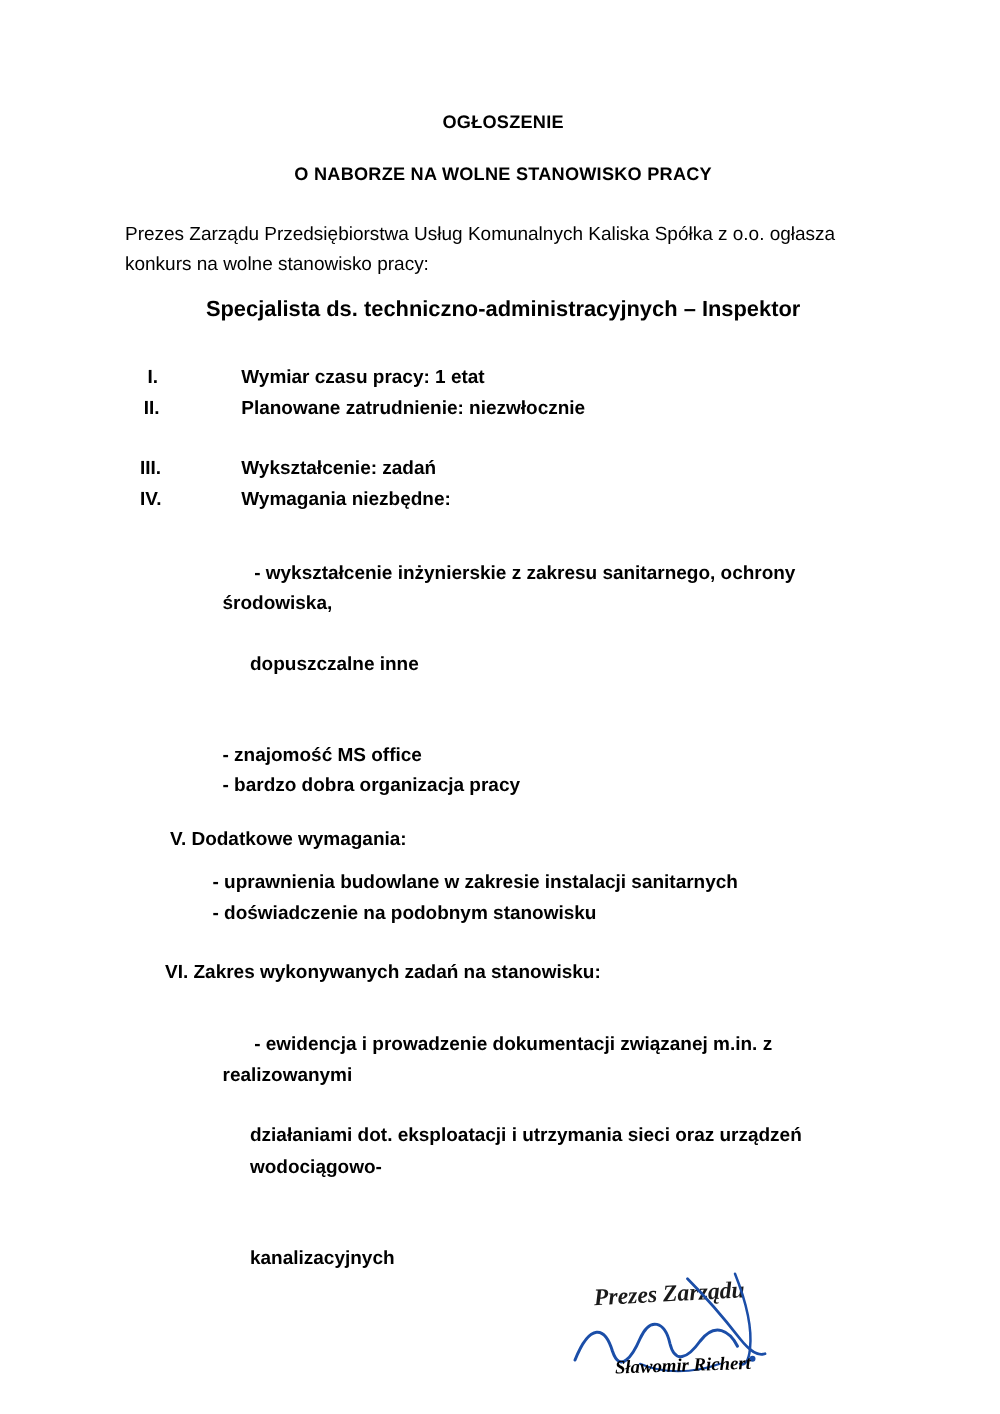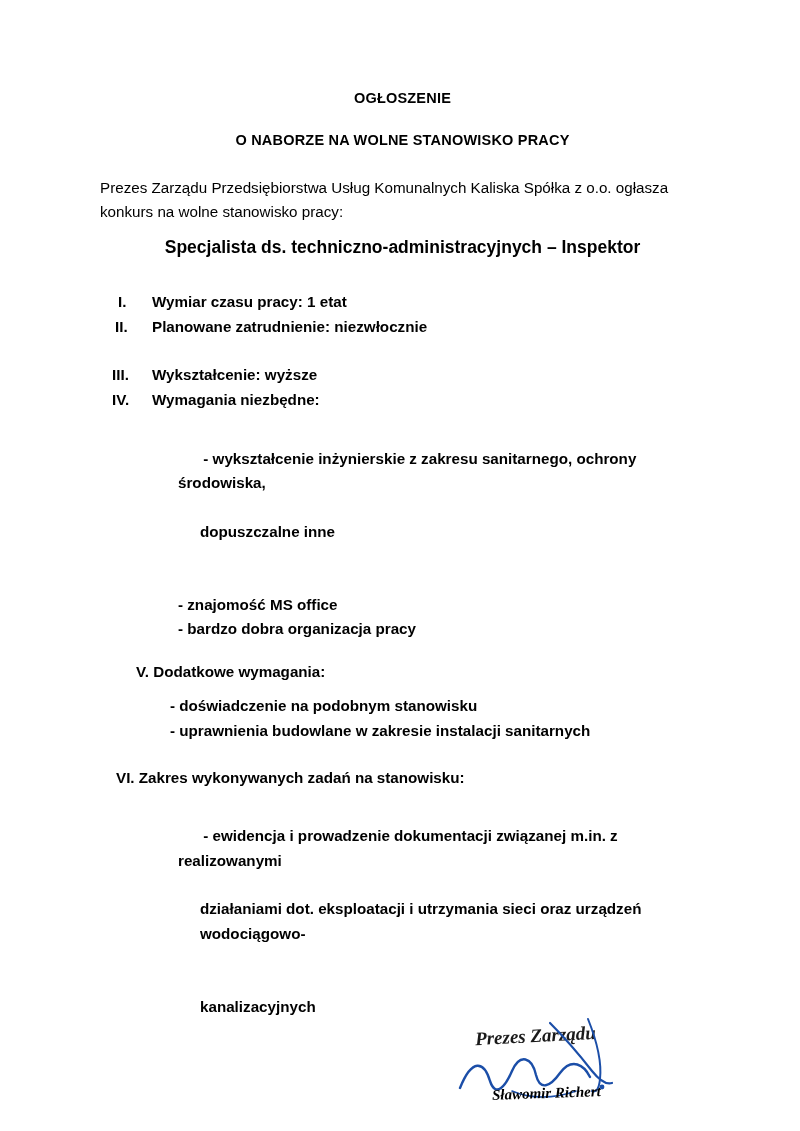--- a/index.html
+++ b/index.html
@@ -58,41 +58,41 @@
   .roman-num {
     width: 52px;
     flex: 0 0 52px;
     text-align: left;
     padding-left: 18px;
     box-sizing: border-box;
   }
   .roman-num.num-ii { padding-left: 15px; }
   .roman-num.num-iii { padding-left: 12px; margin-top: 24px; }
   .roman-num.num-iv { padding-left: 12px; }
-  .roman-text { flex: 1 1 auto; }
+  .roman-text { flex: 1 1 auto; margin-left: 41px; }
 
   .dash-block {
     margin-top: 4px;
     margin-left: 78px;
     font-size: 15.2px;
     line-height: 1.6;
   }
   .dash-item { white-space: pre-wrap; font-weight: bold; }
   .dash-item .cont {
     display: block;
     padding-left: 22px;
   }
 
   .sec-head {
     font-weight: bold;
     font-size: 15.2px;
     margin-left: 24px;
   }
   .sec-head.indent2 { margin-left: 36px; }
-  .sec-head.indent3 { margin-left: 16px; }
+  .sec-head.indent3 { margin-left: 32px; }
 
   .gap-26 { margin-top: 26px; }
   .gap-22 { margin-top: 22px; }
   .gap-14 { margin-top: 14px; }
   .gap-10 { margin-top: 10px; }
 
   .dash-block.mid {
     margin-left: 70px;
   }
   .dash-block.wide {
@@ -149,41 +149,41 @@
     <div class="roman-row">
       <span class="roman-num">I.</span>
       <span class="roman-text">Wymiar czasu pracy: 1 etat</span>
     </div>
     <div class="roman-row">
       <span class="roman-num num-ii">II.</span>
       <span class="roman-text"> Planowane zatrudnienie: niezwłocznie</span>
     </div>
     <div class="roman-row">
       <span class="roman-num num-iii">III.</span>
-      <span class="roman-text">Wykształcenie: wyższe</span>
+      <span class="roman-text">Wykształcenie: zadań</span>
     </div>
     <div class="roman-row">
       <span class="roman-num num-iv">IV.</span>
       <span class="roman-text">Wymagania niezbędne:</span>
     </div>
   </div>
 
   <div class="dash-block gap-10">
     <div class="dash-item">
       <span>- wykształcenie inżynierskie z zakresu sanitarnego, ochrony środowiska,</span>
       <span class="cont">dopuszczalne inne</span>
     </div>
     <div class="dash-item">- znajomość MS office</div>
     <div class="dash-item">- bardzo dobra organizacja pracy</div>
   </div>
 
   <div class="sec-head indent2 gap-22">V. Dodatkowe wymagania:</div>
   <div class="dash-block mid gap-14">
+    <div class="dash-item">- uprawnienia budowlane w zakresie instalacji sanitarnych</div>
     <div class="dash-item">- doświadczenie na podobnym stanowisku</div>
-    <div class="dash-item">- uprawnienia budowlane w zakresie instalacji sanitarnych</div>
   </div>
 
   <div class="sec-head indent3 gap-26">VI. Zakres wykonywanych zadań na stanowisku:</div>
   <div class="dash-block wide gap-14">
     <div class="dash-item">
       <span>- ewidencja i prowadzenie dokumentacji związanej m.in. z realizowanymi</span>
       <span class="cont">działaniami dot. eksploatacji i utrzymania sieci oraz urządzeń wodociągowo-</span>
       <span class="cont">kanalizacyjnych</span>
     </div>
 

